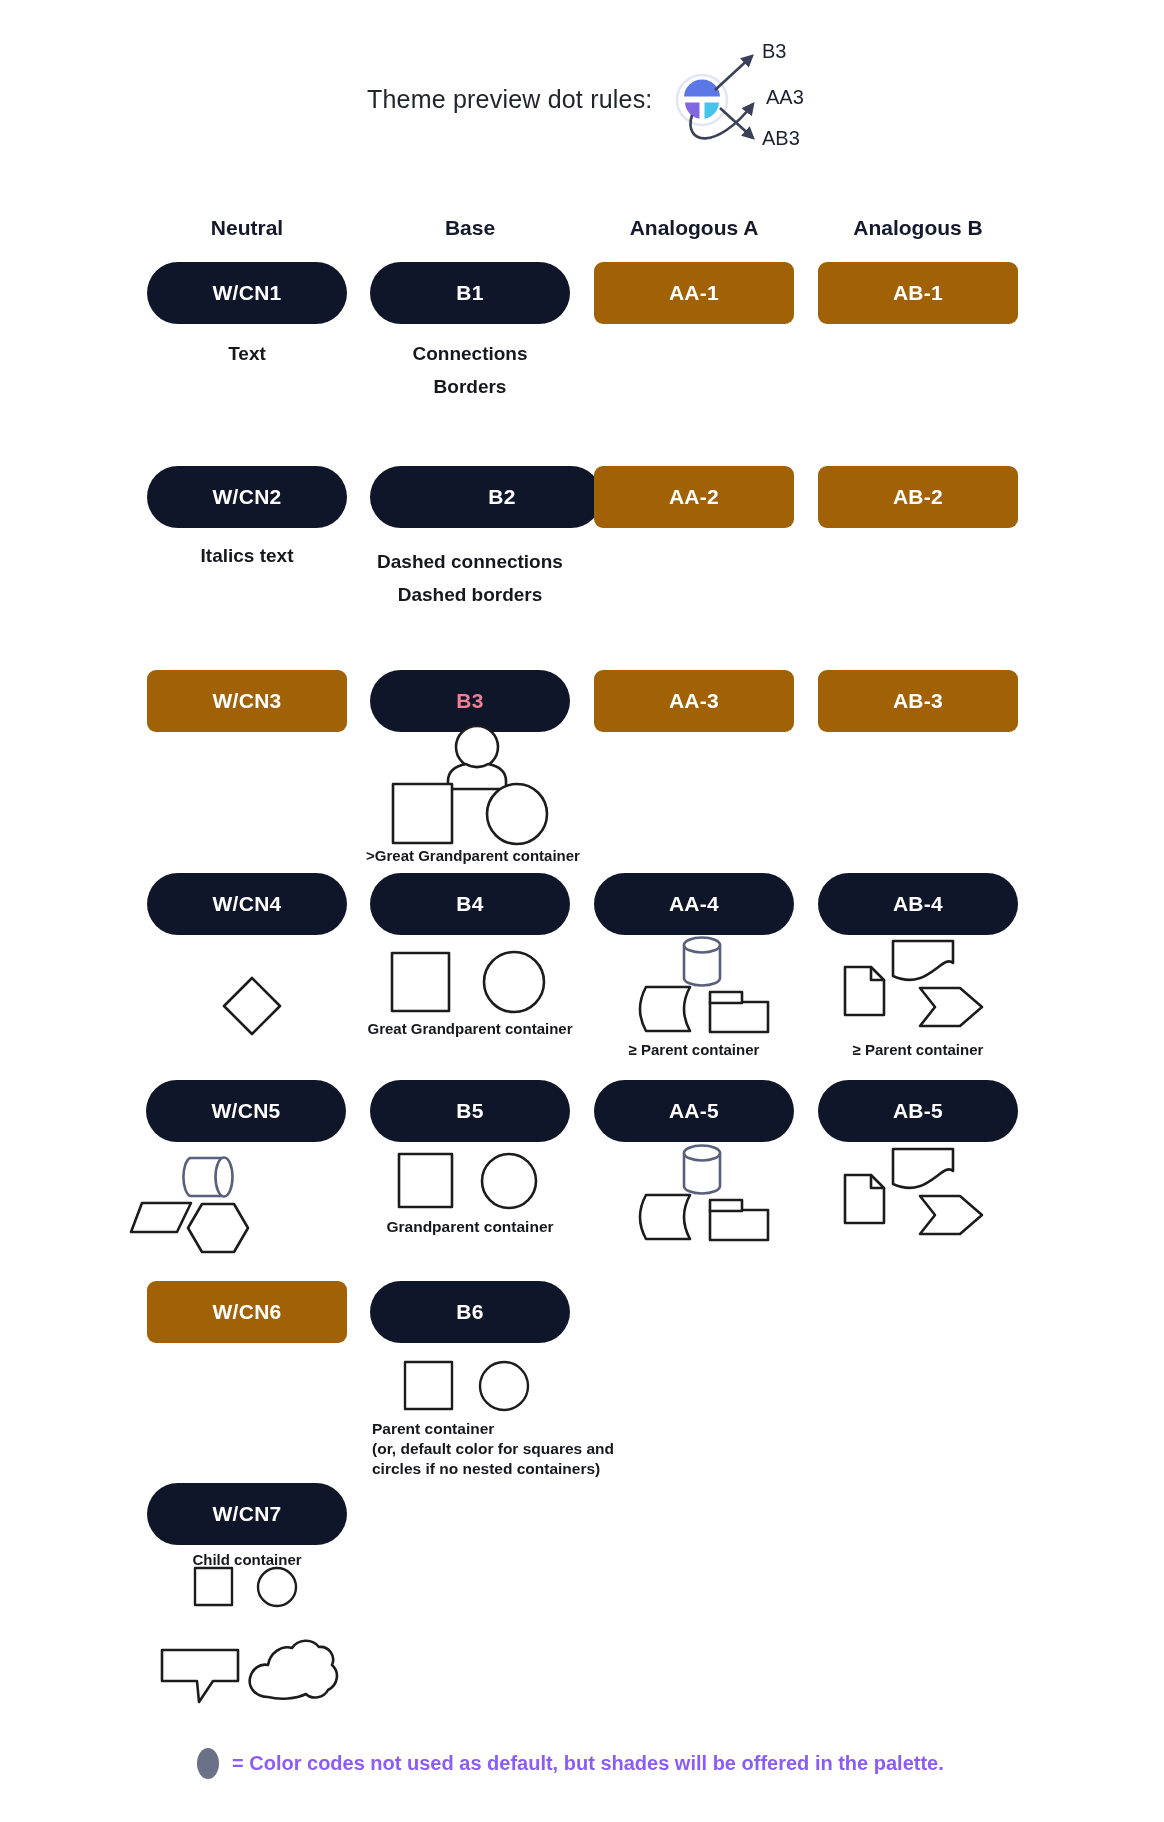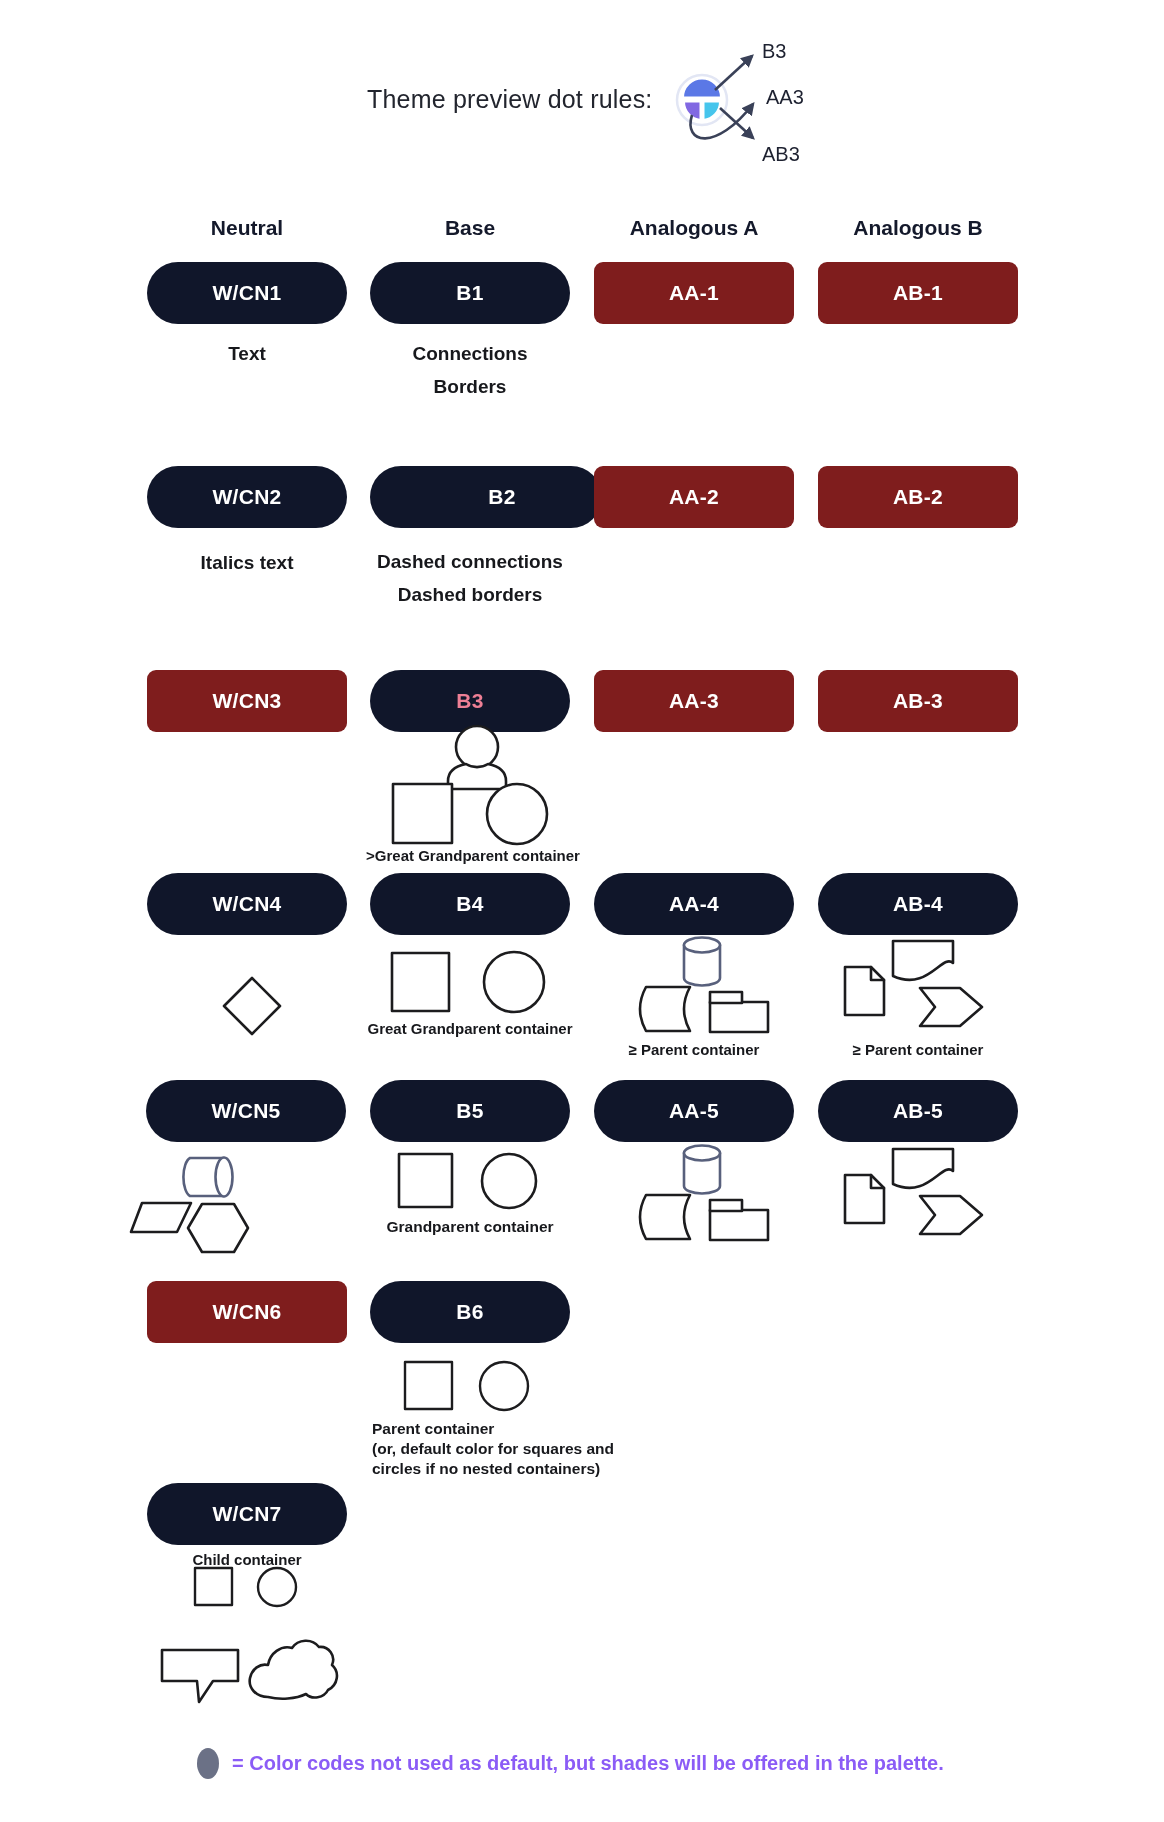--- a/index.html
+++ b/index.html
@@ -4,21 +4,21 @@
 <style>
   html,body{margin:0;padding:0;background:#ffffff;}
   body{font-family:"Liberation Sans", sans-serif;color:#17181c;}
   .canvas{position:relative;width:1164px;height:1822px;background:#ffffff;overflow:hidden;}
   .title{position:absolute;left:367px;top:85px;font-size:25px;font-weight:500;color:#22252e;letter-spacing:.2px;}
   .callout{position:absolute;font-size:20px;font-weight:500;color:#1d2130;}
   .colhead{position:absolute;width:200px;text-align:center;font-size:21px;font-weight:bold;color:#14192b;}
   .pill{position:absolute;width:200px;height:62px;border-radius:9px;display:flex;align-items:center;justify-content:center;
         font-size:21px;font-weight:bold;color:#ffffff;letter-spacing:.3px;}
   .pill.dark{background:#10162a;border-radius:31px;}
-  .pill.gray{background:#7f1d1d;}
+  .pill.gray{background:#a16207;}
   .pill.pink{color:#ee7f95;}
   .note{position:absolute;font-weight:bold;color:#17181c;}
   .note.center{text-align:center;width:200px;}
   .fs19{font-size:19px;}
   .fs15{font-size:15px;}
   .fs155{font-size:15.5px;}
   .cluster{position:absolute;}
   .shape{fill:#ffffff;stroke:#1c1c1e;stroke-width:2.6;stroke-linejoin:round;stroke-linecap:round;}
   .nav{stroke:#58607c;}
   .thin{stroke-width:2.4;}
@@ -44,40 +44,40 @@
     <path d="M 683 97.5 A 19 19 0 0 1 721 97.5 Z" fill="#5b78e6" stroke="#ffffff" stroke-width="2"></path>
     <path d="M 700.5 101.5 L 684 101.5 A 18.5 18.5 0 0 0 700.5 120 Z" fill="#8168e2" stroke="#ffffff" stroke-width="2"></path>
     <path d="M 703.5 101.5 L 720 101.5 A 18.5 18.5 0 0 1 703.5 120 Z" fill="#46c5ec" stroke="#ffffff" stroke-width="2"></path>
     <path d="M 715 90 L 752 56" fill="none" stroke="#3a4158" stroke-width="2.6" marker-end="url(#ah)"></path>
     <path d="M 692 115 C 683 144 716 152 753 104" fill="none" stroke="#3a4158" stroke-width="2.6" marker-end="url(#ah)"></path>
     <path d="M 720 108 L 753 138" fill="none" stroke="#3a4158" stroke-width="2.6" marker-end="url(#ah)"></path>
   </svg>
 
   <div class="callout" style="left:762px;top:40px;">B3</div>
   <div class="callout" style="left:766px;top:86px;">AA3</div>
-  <div class="callout" style="left:762px;top:127px;margin-top:16px;">AB3</div>
+  <div class="callout" style="left:762px;top:127px;">AB3</div>
 
   <div class="colhead" style="left:147px;top:216px;">Neutral</div>
   <div class="colhead" style="left:370px;top:216px;">Base</div>
   <div class="colhead" style="left:594px;top:216px;">Analogous A</div>
   <div class="colhead" style="left:818px;top:216px;">Analogous B</div>
 
   <div class="pill dark" style="left:147px;top:262px;">W/CN1</div>
   <div class="pill dark" style="left:370px;top:262px;">B1</div>
   <div class="pill gray" style="left:594px;top:262px;">AA-1</div>
   <div class="pill gray" style="left:818px;top:262px;">AB-1</div>
   <div class="note center fs19" style="left:147px;top:343px;">Text</div>
   <div class="note center fs19" style="left:370px;top:343px;">Connections</div>
   <div class="note center fs19" style="left:370px;top:376px;">Borders</div>
 
   <div class="pill dark" style="left:147px;top:466px;">W/CN2</div>
   <div class="pill dark" style="left:370px;top:466px;padding-left:32px;">B2</div>
   <div class="pill gray" style="left:594px;top:466px;">AA-2</div>
   <div class="pill gray" style="left:818px;top:466px;">AB-2</div>
-  <div class="note center fs19" style="left:147px;top:545px;margin-top:7px;">Italics text</div>
+  <div class="note center fs19" style="left:147px;top:545px;">Italics text</div>
   <div class="note center fs19" style="left:360px;top:551px;width:220px;">Dashed connections</div>
   <div class="note center fs19" style="left:360px;top:584px;width:220px;">Dashed borders</div>
 
   <div class="pill gray" style="left:147px;top:670px;">W/CN3</div>
   <div class="pill dark pink" style="left:370px;top:670px;">B3</div>
   <div class="pill gray" style="left:594px;top:670px;">AA-3</div>
   <div class="pill gray" style="left:818px;top:670px;">AB-3</div>
 
   <svg class="cluster" style="left:375px;top:720px;" width="190" height="130" viewBox="375 720 190 130">
     <circle class="shape" cx="477" cy="747" r="21"></circle>

